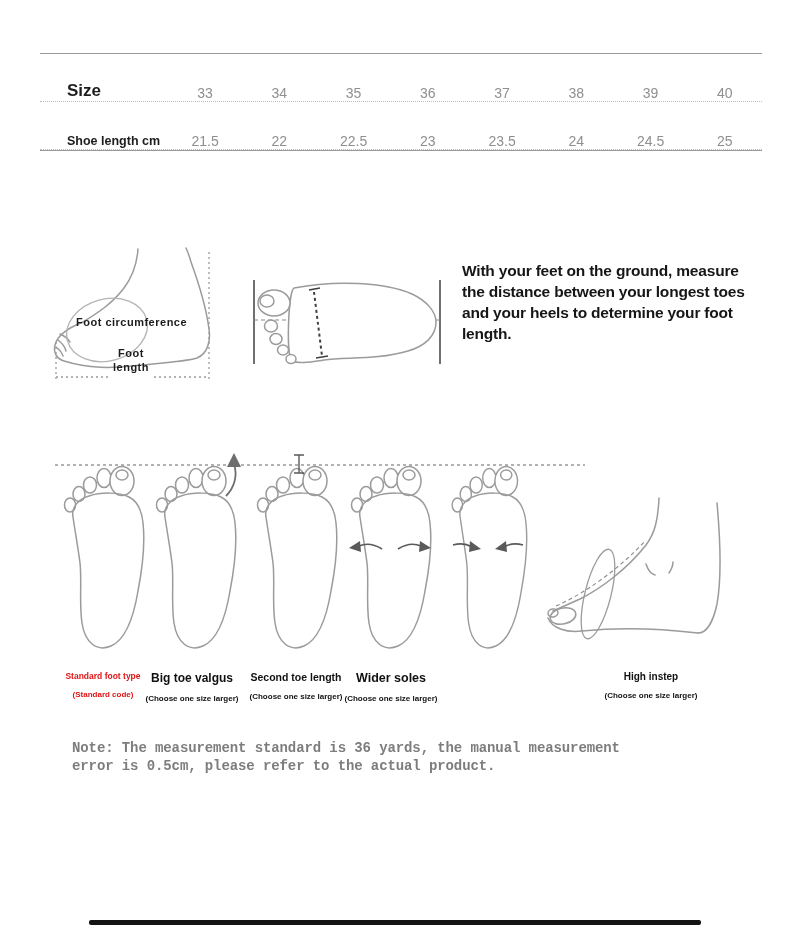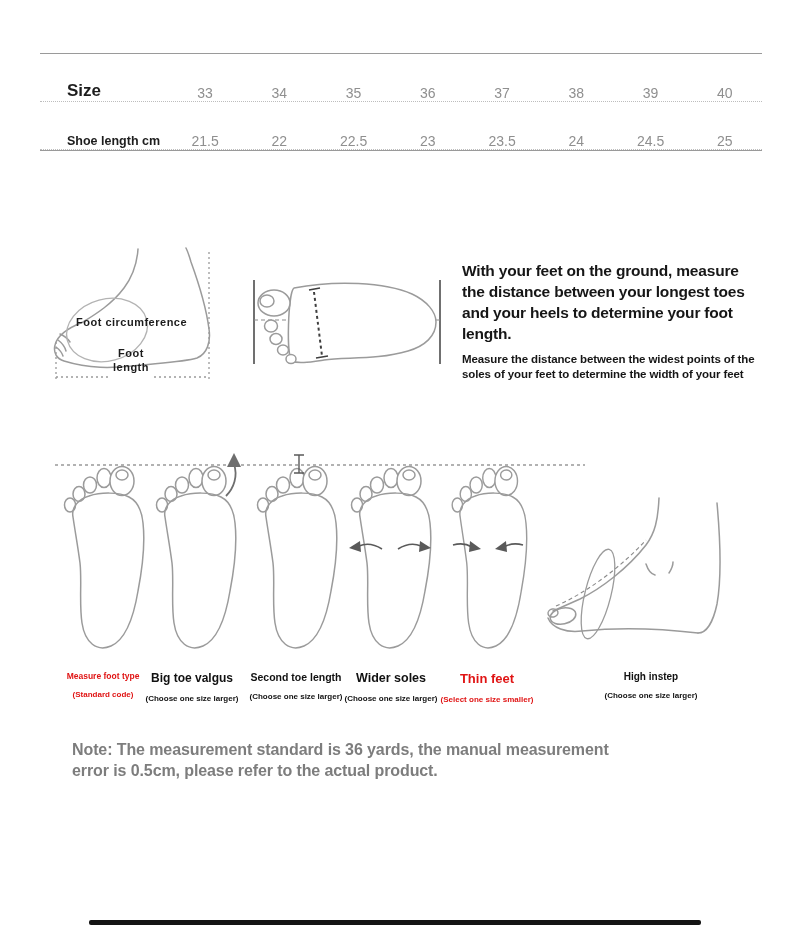--- a/index.html
+++ b/index.html
@@ -29,22 +29,22 @@
 
   
   .ftlabel{position:absolute;top:671px;transform:translateX(-50%);text-align:center;width:160px;}
   .ftlabel .t{font-weight:bold;color:#111;}
   .ftlabel .n{font-weight:bold;font-size:8px;color:#111;margin-top:9px;letter-spacing:0;}
   .ftlabel.red .t,.ftlabel.red .n{color:#e01414;}
   .ft1 .t{font-size:8.5px;} .ft2 .t{font-size:12px;} .ft3 .t{font-size:10.5px;}
   .ft4 .t{font-size:12.5px;} .ft5 .t{font-size:13px;} .ft6 .t{font-size:10px;}
 
   
-  .note{position:absolute;left:72px;top:739px;width:548px;font-size:16px;font-weight:bold;
-        color:#7d7d7d;line-height:1.32;letter-spacing:-.1px;}
+  .note{position:absolute;left:72px;top:739px;width:548px;font-size:14px;font-weight:bold;
+        color:#7d7d7d;line-height:1.32;letter-spacing:-.1px;font-family:Liberation Mono, monospace;}
   .bottom-bar{position:absolute;left:89px;top:920px;width:612px;height:5px;background:#141414;border-radius:2px;}
 
   .stroke{fill:none;stroke:#9b9b9b;stroke-width:1.5;stroke-linecap:round;}
   .whitefill{fill:#ffffff;stroke:#9b9b9b;stroke-width:1.5;}
 </style>
 </head>
 <body>
 
 <div id="page">
 
@@ -95,21 +95,20 @@
       <ellipse class="whitefill" cx="26" cy="87" rx="6" ry="5.5"></ellipse>
       <ellipse class="whitefill" cx="33" cy="98" rx="5.5" ry="5"></ellipse>
       <ellipse class="whitefill" cx="41" cy="107" rx="5" ry="4.5"></ellipse>
       <path d="M 64,40 L 72,104" fill="none" stroke="#3f3f3f" stroke-width="2" stroke-dasharray="3,3"></path>
       <path d="M 59,38 L 70,36 M 66,106 L 78,104" fill="none" stroke="#3f3f3f" stroke-width="1.6"></path>
     </svg>
   </div>
 
   <div class="measure-text">
     <h2>With your feet on the ground, measure the distance between your longest toes and your heels to determine your foot length.</h2>
-    <p>Measure the distance between the widest points of the soles of your feet to determine the width of your feet</p>
   </div>
 
   <div class="illus" style="left:0;top:448px;">
     <svg width="790" height="220" viewBox="0 0 790 220">
       <defs>
         <g id="footShape">
           <ellipse class="whitefill" cx="11" cy="40" rx="5.5" ry="7"></ellipse>
           <ellipse class="whitefill" cx="20" cy="29" rx="6" ry="7.5"></ellipse>
           <ellipse class="whitefill" cx="31" cy="20" rx="6.5" ry="8"></ellipse>
           <ellipse class="whitefill" cx="45" cy="13" rx="7" ry="9.5"></ellipse>
@@ -157,39 +156,35 @@
         <path class="stroke" d="M 548,170 C 552,180 566,185 582,183 C 622,179 664,181 698,185"></path>
         <path class="stroke" d="M 717,55 C 720,88 722,128 717,156 C 713,175 706,185 698,185"></path>
         <path class="stroke" d="M 646,116 C 648,122 651,126 655,127 M 669,125 C 671,122 673,118 673,114" stroke-width="1.2"></path>
         <ellipse cx="598" cy="146" rx="13" ry="46" transform="rotate(14 598 146)" fill="none" stroke="#9b9b9b" stroke-width="1.3"></ellipse>
         <path d="M 556,158 C 588,144 622,118 646,92" fill="none" stroke="#8a8a8a" stroke-width="1.1" stroke-dasharray="4,3"></path>
       </g>
     </svg>
   </div>
 
   <div class="ftlabel ft1 red" style="left:103px;">
-    <div class="t">Measure foot type</div>
+    <div class="t">Standard foot type</div>
     <div class="n">(Standard code)</div>
   </div>
   <div class="ftlabel ft2" style="left:192px;">
     <div class="t">Big toe valgus</div>
     <div class="n">(Choose one size larger)</div>
   </div>
   <div class="ftlabel ft3" style="left:296px;">
     <div class="t">Second toe length</div>
     <div class="n">(Choose one size larger)</div>
   </div>
   <div class="ftlabel ft4" style="left:391px;">
     <div class="t">Wider soles</div>
     <div class="n">(Choose one size larger)</div>
   </div>
-  <div class="ftlabel ft5 red" style="left:487px;">
-    <div class="t">Thin feet</div>
-    <div class="n">(Select one size smaller)</div>
-  </div>
   <div class="ftlabel ft6" style="left:651px;">
     <div class="t">High instep</div>
     <div class="n">(Choose one size larger)</div>
   </div>
 
   <div class="note">Note: The measurement standard is 36 yards, the manual measurement error is 0.5cm, please refer to the actual product.</div>
   <div class="bottom-bar"></div>
 
 </div>
 

